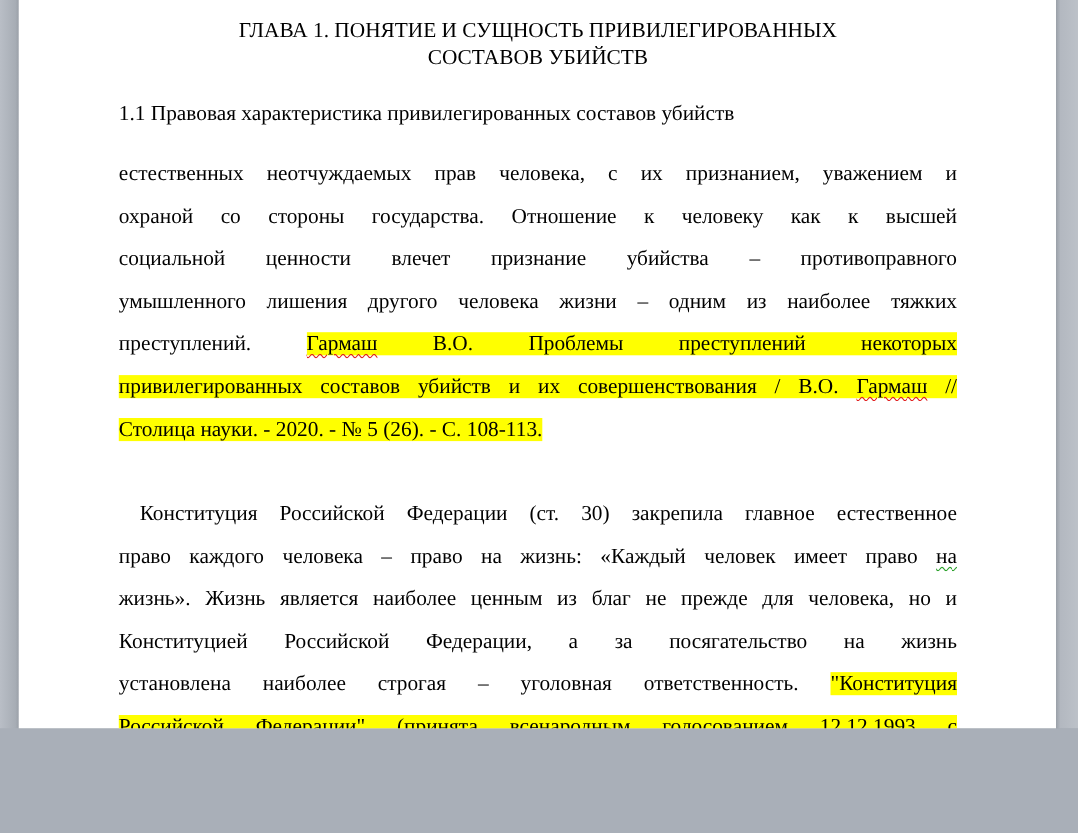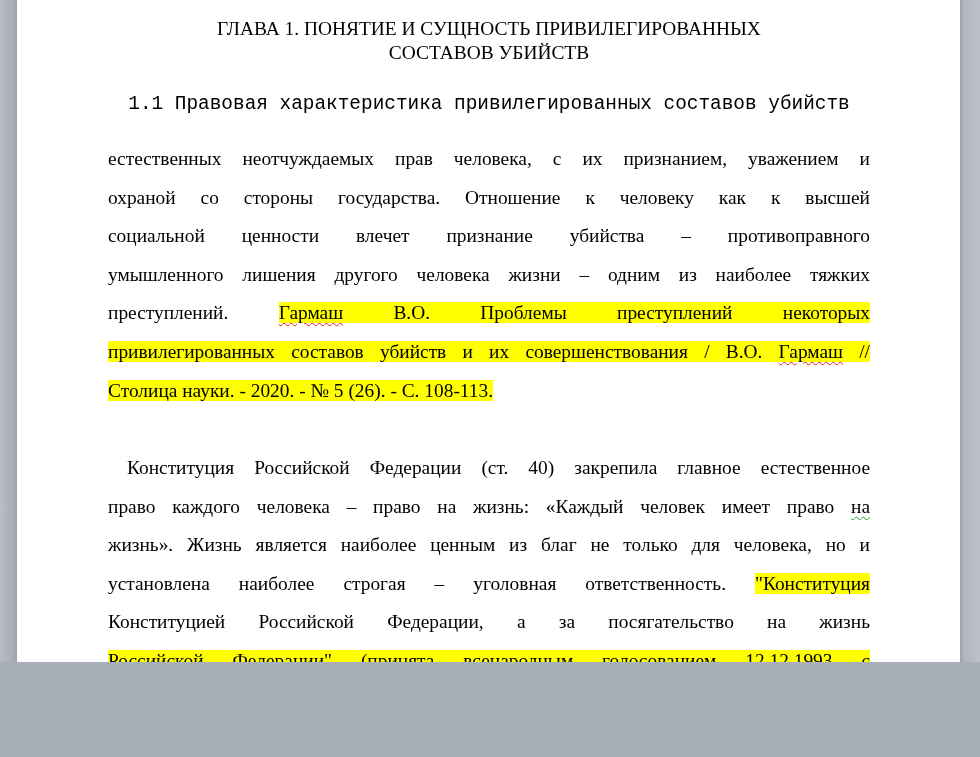--- a/index.html
+++ b/index.html
@@ -51,26 +51,24 @@
       line-height: 24px;
       font-size: 19.4px;
       margin: 0;
       font-weight: normal;
     }
     .section-title {
       position: absolute;
       top: 92px;
       left: 0;
       width: 762px;
-      text-align: center;
       font-size: 19.4px;
       line-height: 24px;
       margin: 0;
       font-weight: normal;
-      font-family: Liberation Mono, monospace;
     }
     .para {
       position: absolute;
       left: 0;
       width: 762px;
       margin: 0;
       text-align: justify;
       text-align-last: left;
       line-height: 38.6px;
       text-indent: 19px;
@@ -123,24 +121,24 @@
         <span class="line">естественных неотчуждаемых прав человека, с их признанием, уважением и</span>
         <span class="line">охраной со стороны государства. Отношение к человеку как к высшей</span>
         <span class="line">социальной ценности влечет признание убийства – противоправного</span>
         <span class="line">умышленного лишения другого человека жизни – одним из наиболее тяжких</span>
         <span class="line"><span>преступлений.</span> <span class="hl"><span class="spell-red">Гармаш</span><span> В.О. Проблемы преступлений некоторых</span></span></span>
         <span class="line"><span class="hl"><span>привилегированных составов убийств и их совершенствования / В.О. </span><span class="spell-red">Гармаш</span><span> //</span></span></span>
         <span class="line last"><span class="hl">Столица науки. - 2020. - № 5  (26). - С. 108-113.</span></span>
       </div>
 
       <div class="para" id="p2">
-        <span class="line indent">Конституция Российской Федерации (ст. 40) закрепила главное естественное</span>
+        <span class="line indent">Конституция Российской Федерации (ст. 30) закрепила главное естественное</span>
         <span class="line"><span>право каждого человека – право на жизнь: «Каждый человек имеет право </span><span class="spell-green">на</span></span>
-        <span class="line">жизнь». Жизнь является наиболее ценным из благ не только для человека, но и</span>
+        <span class="line">жизнь». Жизнь является наиболее ценным из благ не прежде для человека, но и</span>
+        <span class="line">Конституцией Российской Федерации, а за посягательство на жизнь</span>
         <span class="line"><span>установлена наиболее строгая – уголовная ответственность. </span><span class="hl">"Конституция</span></span>
-        <span class="line">Конституцией Российской Федерации, а за посягательство на жизнь</span>
         <span class="line"><span class="hl">Российской Федерации" (принята всенародным голосованием 12.12.1993 с</span></span>
       </div>
 
     </div>
   </div>
   <div class="right-gutter"></div>
 </div>
 
 </body></html>

